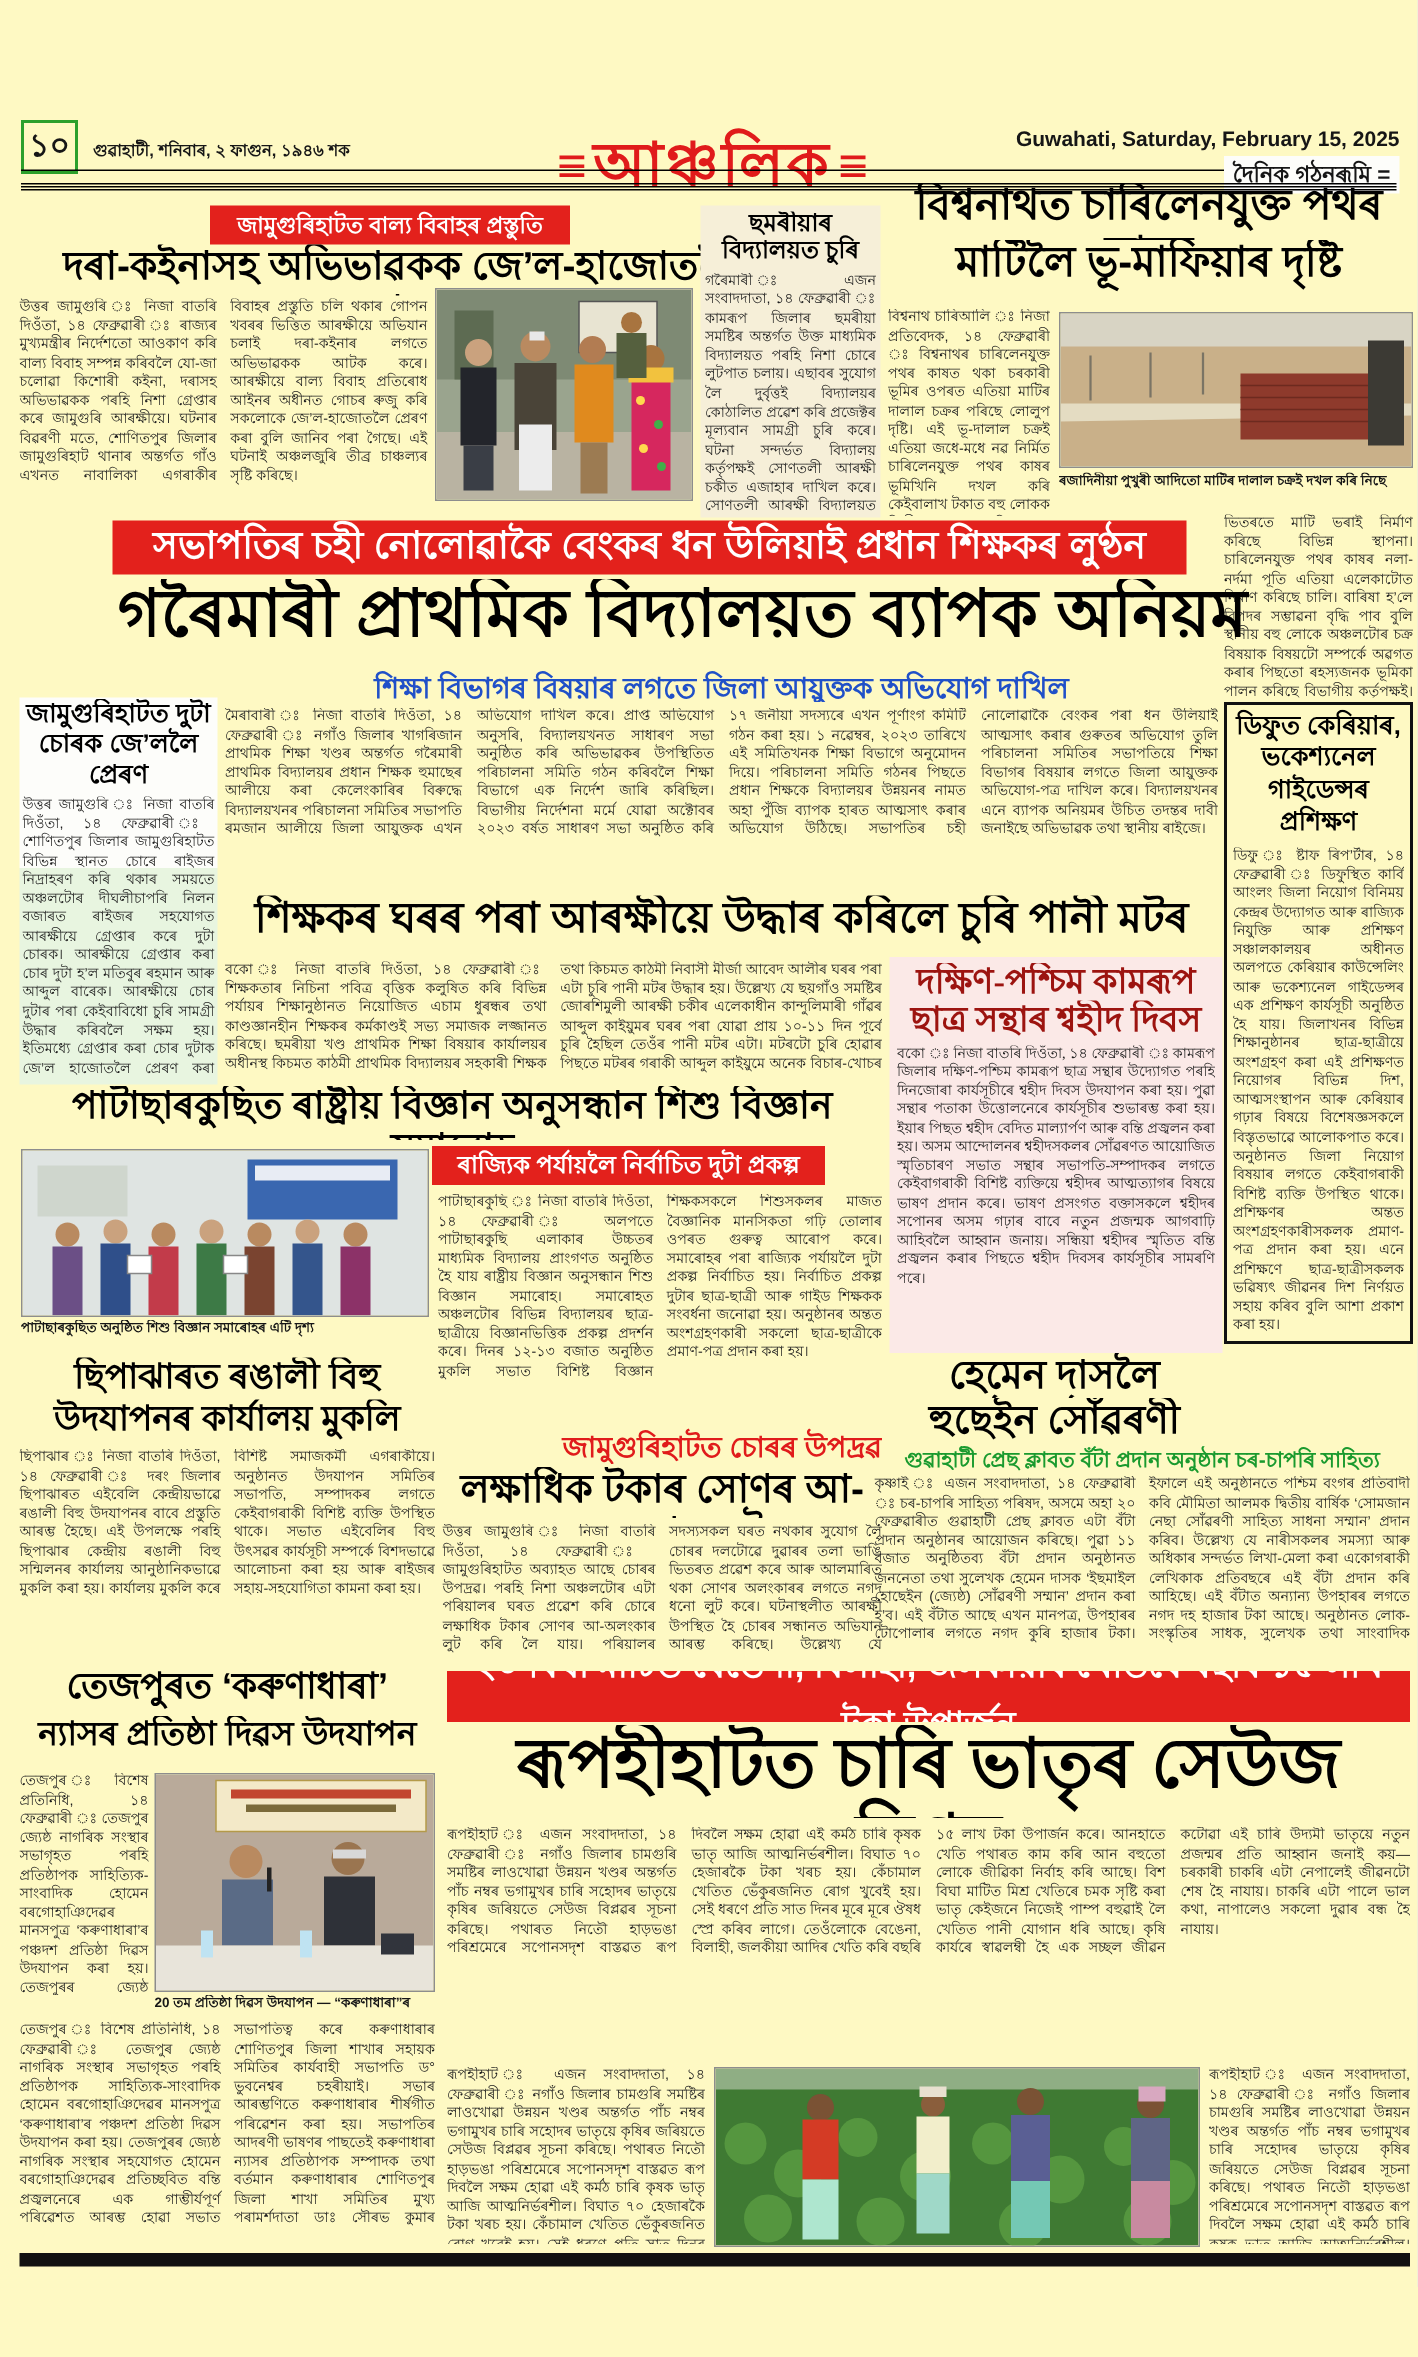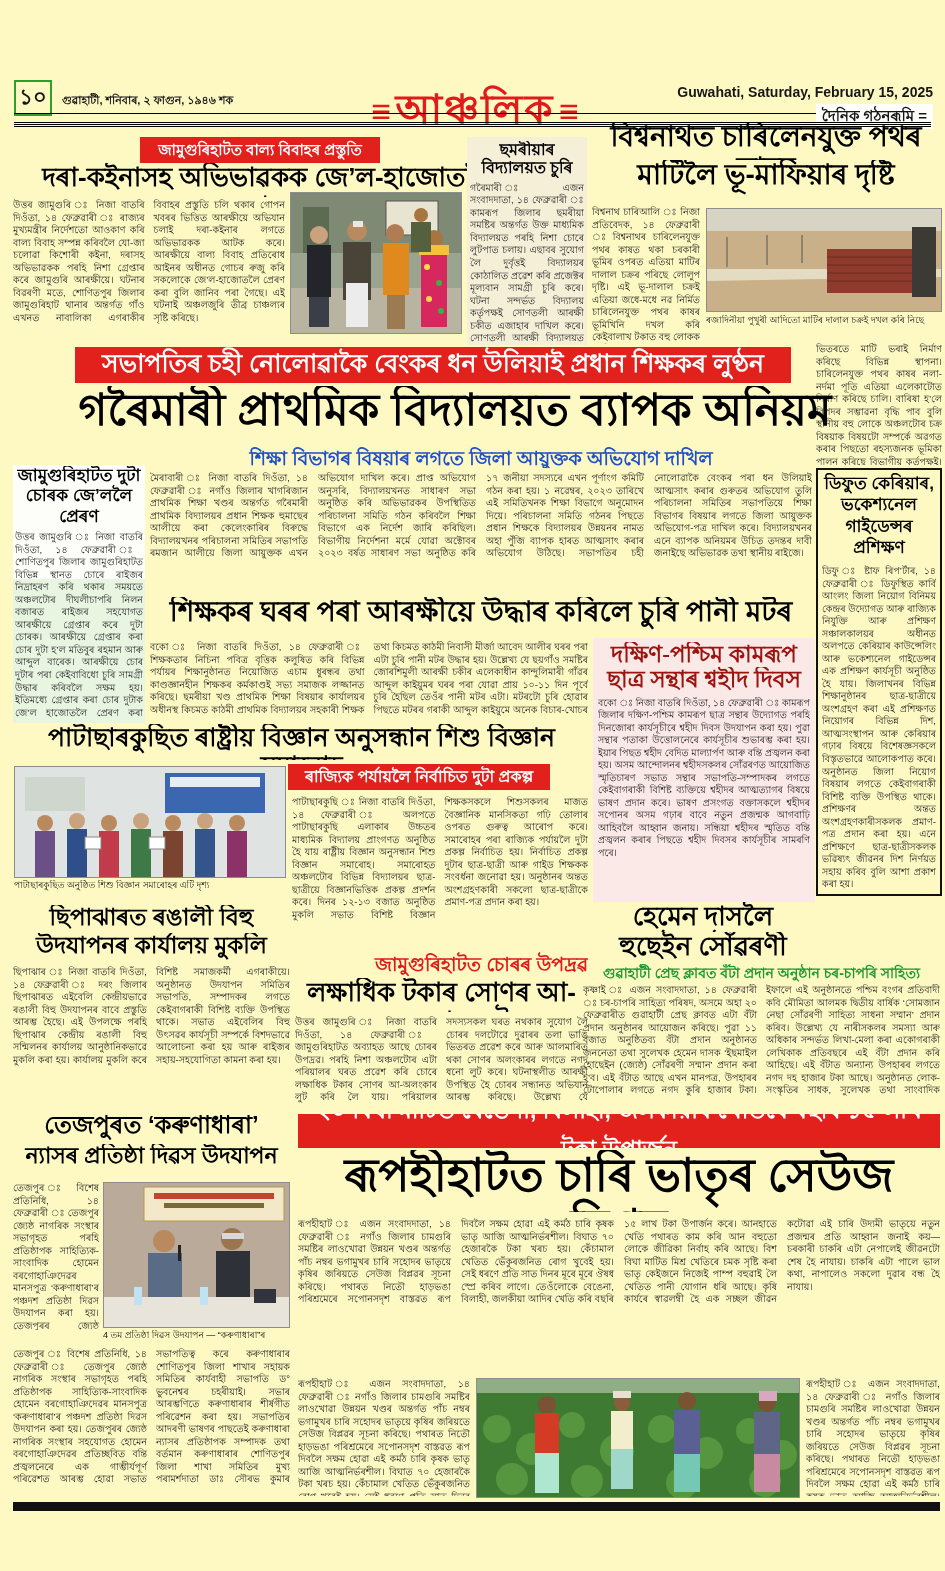--- a/index.html
+++ b/index.html
@@ -7,21 +7,21 @@
         font-family:"Liberation Sans","DejaVu Sans",sans-serif;color:#161616;overflow:hidden;}
   .abs{position:absolute;box-sizing:border-box;}
   .bodytext{font-size:9.5px;line-height:1.32;text-align:justify;overflow:hidden;color:#1d1d1d;}
   .cols2{column-count:2;column-gap:9px;}
   .cols4{column-count:4;column-gap:10px;}
   .hl{font-weight:bold;color:#000;text-align:center;line-height:1.1;overflow:hidden;}
   .banner{background:#e3211c;color:#fff;font-weight:bold;text-align:center;
           display:flex;align-items:center;justify-content:center;overflow:hidden;}
   .kicker-red{color:#e01b1b;font-weight:bold;text-align:center;overflow:hidden;}
   .photo{border:1px solid #8d8d8d;overflow:hidden;}
-  .caption{font-size:9px;font-weight:normal;line-height:1.25;overflow:hidden;}
+  .caption{font-size:9px;font-weight:bold;line-height:1.25;overflow:hidden;}
   .rule-double{border-top:1px solid #000;border-bottom:3px double #000;height:5px;}
   .masthead{color:#e01b1b;font-weight:bold;}
   .deco{color:#e01b1b;font-weight:bold;}
   svg{display:block;}
 </style>
 </head>
 <body>
 
 <div id="page">
 
@@ -199,21 +199,21 @@
         <circle cx="128" cy="56" r="11" fill="#9a7550"></circle>
           <rect x="112" y="68" width="34" height="46" fill="#2e3138"></rect>
         <rect x="118" y="50" width="22" height="6" fill="#d8d8d8"></rect>
       </g>
       <rect x="0" y="114" width="185" height="30" fill="#e8e4da"></rect>
       <rect x="30" y="104" width="8" height="18" fill="#bfe3f2"></rect>
       <rect x="96" y="104" width="8" height="18" fill="#bfe3f2"></rect>
       <rect x="150" y="106" width="22" height="14" fill="#31343c"></rect>
     </svg>
   </div>
-  <div class="abs caption" style="left:103px;top:1330px;width:187px;height:14px;">4 তম প্ৰতিষ্ঠা দিৱস উদযাপন — “কৰুণাধাৰা”ৰ</div>
+  <div class="abs caption" style="left:103px;top:1330px;width:187px;height:14px;">20 তম প্ৰতিষ্ঠা দিৱস উদযাপন — “কৰুণাধাৰা”ৰ</div>
   <div class="abs bodytext cols2" style="left:13px;top:1348px;width:277px;height:150px;">তেজপুৰ ঃ বিশেষ প্ৰতিনিধি, ১৪ ফেব্ৰুৱাৰী ঃ তেজপুৰ জ্যেষ্ঠ নাগৰিক সংস্থাৰ সভাগৃহত পৰহি প্ৰতিষ্ঠাপক সাহিত্যিক-সাংবাদিক হোমেন বৰগোহাঞিদেৱৰ মানসপুত্ৰ ‘কৰুণাধাৰা’ৰ পঞ্চদশ প্ৰতিষ্ঠা দিৱস উদযাপন কৰা হয়। তেজপুৰৰ জ্যেষ্ঠ নাগৰিক সংস্থাৰ সহযোগত হোমেন বৰগোহাঞিদেৱৰ প্ৰতিচ্ছবিত বন্তি প্ৰজ্বলনেৰে এক গাম্ভীৰ্যপূৰ্ণ পৰিৱেশত আৰম্ভ হোৱা সভাত সভাপতিত্ব কৰে কৰুণাধাৰাৰ শোণিতপুৰ জিলা শাখাৰ সহায়ক সমিতিৰ কাৰ্যবাহী সভাপতি ড° ভুবনেশ্বৰ চহৰীয়াই। সভাৰ আৰম্ভণিতে কৰুণাধাৰাৰ শীৰ্ষগীত পৰিৱেশন কৰা হয়। সভাপতিৰ আদৰণী ভাষণৰ পাছতেই কৰুণাধাৰা ন্যাসৰ প্ৰতিষ্ঠাপক সম্পাদক তথা বৰ্তমান কৰুণাধাৰাৰ শোণিতপুৰ জিলা শাখা সমিতিৰ মুখ্য পৰামৰ্শদাতা ডাঃ সৌৰভ কুমাৰ ভূঞাই কৰুণাধাৰা ন্যাসৰ জন্মলগ্নৰে পৰা সাম্প্ৰতিক সময়লৈ ঘটনা প্ৰবাহৰ বিস্তৃত বিৱৰণ দাঙি ধৰে। ইয়াৰ পাছতে অইল ইণ্ডিয়া লিমিটেডৰ সহযোগত নিৰ্মিত, চাকৰমন হাজৰিকাৰ তথ্যচিত্ৰ কৰুণাধাৰাৰ নিবেদন প্ৰদৰ্শন কৰা হয়। অনুষ্ঠানত বেণী চুঁতি আৰু অসমীয়া ক্লাবৰ সদস্যসকলৰ লগতে প্ৰদীপ কুমাৰ ভট্টাচাৰ্য, ড° বিশ্বৰঞ্জন কলিতা, ক্লাবৰ সম্পাদক অনু দেৱী মহন্তকে প্ৰমুখ্য কৰি বহু গণ্য-মান্য লোক উপস্থিত থাকে সভাত। অৰুণা দেৱীয়ে পঞ্চাশ হাজাৰ টকাৰ বৰঙণিৰ লগতে আগবঢ়োৱাৰ কথা ঘোষণা কৰাত উপস্থিত আন কেইবাগৰাকী ব্যক্তিয়েও ধন বৰঙণি আগবঢ়ায়।</div>
 
   <div class="abs banner" style="left:298px;top:1114px;width:642px;height:34px;font-size:23px;">২০ বিঘা মাটিত বেঙেনা, বিলাহী, জলকীয়াৰ খেতিৰে বছৰি ১৫ লাখ টকা উপাৰ্জন</div>
   <div class="abs hl" style="left:298px;top:1150px;width:642px;height:62px;font-size:46px;">ৰূপহীহাটত চাৰি ভাতৃৰ সেউজ বিপ্লৱ</div>
   <div class="abs bodytext cols4" style="left:298px;top:1218px;width:642px;height:156px;">ৰূপহীহাট ঃ এজন সংবাদদাতা, ১৪ ফেব্ৰুৱাৰী ঃ নগাঁও জিলাৰ চামগুৰি সমষ্টিৰ লাওখোৱা উন্নয়ন খণ্ডৰ অন্তৰ্গত পাঁচ নম্বৰ ভগামুখৰ চাৰি সহোদৰ ভাতৃয়ে কৃষিৰ জৰিয়তে সেউজ বিপ্লৱৰ সূচনা কৰিছে। পথাৰত নিতৌ হাড়ভঙা পৰিশ্ৰমেৰে সপোনসদৃশ বাস্তৱত ৰূপ দিবলৈ সক্ষম হোৱা এই কৰ্মঠ চাৰি কৃষক ভাতৃ আজি আত্মনিৰ্ভৰশীল। বিঘাত ৭০ হেজাৰকৈ টকা খৰচ হয়। কেঁচামাল খেতিত ভেঁকুৰজনিত ৰোগ খুবেই হয়। সেই ধৰণে প্ৰতি সাত দিনৰ মূৰে মূৰে ঔষধ স্প্ৰে কৰিব লাগে। তেওঁলোকে বেঙেনা, বিলাহী, জলকীয়া আদিৰ খেতি কৰি বছৰি ১৫ লাখ টকা উপাৰ্জন কৰে। আনহাতে খেতি পথাৰত কাম কৰি আন বহুতো লোকে জীৱিকা নিৰ্বাহ কৰি আছে। বিশ বিঘা মাটিত মিশ্ৰ খেতিৰে চমক সৃষ্টি কৰা ভাতৃ কেইজনে নিজেই পাম্প বহুৱাই লৈ খেতিত পানী যোগান ধৰি আছে। কৃষি কাৰ্যৰে স্বাৱলম্বী হৈ এক সচ্ছল জীৱন কটোৱা এই চাৰি উদ্যমী ভাতৃয়ে নতুন প্ৰজন্মৰ প্ৰতি আহ্বান জনাই কয়— চৰকাৰী চাকৰি এটা নেপালেই জীৱনটো শেষ হৈ নাযায়। চাকৰি এটা পালে ভাল কথা, নাপালেও সকলো দুৱাৰ বন্ধ হৈ নাযায়।</div>
   <div class="abs bodytext" style="left:298px;top:1378px;width:172px;height:118px;">ৰূপহীহাট ঃ এজন সংবাদদাতা, ১৪ ফেব্ৰুৱাৰী ঃ নগাঁও জিলাৰ চামগুৰি সমষ্টিৰ লাওখোৱা উন্নয়ন খণ্ডৰ অন্তৰ্গত পাঁচ নম্বৰ ভগামুখৰ চাৰি সহোদৰ ভাতৃয়ে কৃষিৰ জৰিয়তে সেউজ বিপ্লৱৰ সূচনা কৰিছে। পথাৰত নিতৌ হাড়ভঙা পৰিশ্ৰমেৰে সপোনসদৃশ বাস্তৱত ৰূপ দিবলৈ সক্ষম হোৱা এই কৰ্মঠ চাৰি কৃষক ভাতৃ আজি আত্মনিৰ্ভৰশীল। বিঘাত ৭০ হেজাৰকৈ টকা খৰচ হয়। কেঁচামাল খেতিত ভেঁকুৰজনিত ৰোগ খুবেই হয়। সেই ধৰণে প্ৰতি সাত দিনৰ মূৰে মূৰে ঔষধ স্প্ৰে কৰিব লাগে। তেওঁলোকে বেঙেনা, বিলাহী, জলকীয়া আদিৰ খেতি কৰি বছৰি ১৫ লাখ টকা উপাৰ্জন কৰে। আনহাতে খেতি পথাৰত কাম কৰি আন বহুতো লোকে জীৱিকা নিৰ্বাহ কৰি আছে। বিশ বিঘা মাটিত মিশ্ৰ খেতিৰে চমক সৃষ্টি কৰা ভাতৃ কেইজনে নিজেই পাম্প বহুৱাই লৈ খেতিত পানী যোগান ধৰি আছে। কৃষি কাৰ্যৰে স্বাৱলম্বী হৈ এক সচ্ছল জীৱন কটোৱা এই চাৰি উদ্যমী ভাতৃয়ে নতুন প্ৰজন্মৰ প্ৰতি আহ্বান জনাই কয়— চৰকাৰী চাকৰি এটা নেপালেই জীৱনটো শেষ হৈ নাযায়। চাকৰি এটা পালে ভাল কথা, নাপালেও সকলো দুৱাৰ বন্ধ হৈ নাযায়।</div>
   <div class="abs bodytext" style="left:806px;top:1378px;width:134px;height:118px;">ৰূপহীহাট ঃ এজন সংবাদদাতা, ১৪ ফেব্ৰুৱাৰী ঃ নগাঁও জিলাৰ চামগুৰি সমষ্টিৰ লাওখোৱা উন্নয়ন খণ্ডৰ অন্তৰ্গত পাঁচ নম্বৰ ভগামুখৰ চাৰি সহোদৰ ভাতৃয়ে কৃষিৰ জৰিয়তে সেউজ বিপ্লৱৰ সূচনা কৰিছে। পথাৰত নিতৌ হাড়ভঙা পৰিশ্ৰমেৰে সপোনসদৃশ বাস্তৱত ৰূপ দিবলৈ সক্ষম হোৱা এই কৰ্মঠ চাৰি কৃষক ভাতৃ আজি আত্মনিৰ্ভৰশীল। বিঘাত ৭০ হেজাৰকৈ টকা খৰচ হয়। কেঁচামাল খেতিত ভেঁকুৰজনিত ৰোগ খুবেই হয়। সেই ধৰণে প্ৰতি সাত দিনৰ মূৰে মূৰে ঔষধ স্প্ৰে কৰিব লাগে। তেওঁলোকে বেঙেনা, বিলাহী, জলকীয়া আদিৰ খেতি কৰি বছৰি ১৫ লাখ টকা উপাৰ্জন কৰে। আনহাতে খেতি পথাৰত কাম কৰি আন বহুতো লোকে জীৱিকা নিৰ্বাহ কৰি আছে। বিশ বিঘা মাটিত মিশ্ৰ খেতিৰে চমক সৃষ্টি কৰা ভাতৃ কেইজনে নিজেই পাম্প বহুৱাই লৈ খেতিত পানী যোগান ধৰি আছে। কৃষি কাৰ্যৰে স্বাৱলম্বী হৈ এক সচ্ছল জীৱন কটোৱা এই চাৰি উদ্যমী ভাতৃয়ে নতুন প্ৰজন্মৰ প্ৰতি আহ্বান জনাই কয়— চৰকাৰী চাকৰি এটা নেপালেই জীৱনটো শেষ হৈ নাযায়। চাকৰি এটা পালে ভাল কথা, নাপালেও সকলো দুৱাৰ বন্ধ হৈ নাযায়।</div>
   <div class="abs photo" style="left:476px;top:1378px;width:324px;height:120px;">
     <svg width="322" height="118" viewBox="0 0 322 118" preserveAspectRatio="none">
       <rect width="322" height="118" fill="#3f7a33"></rect>

